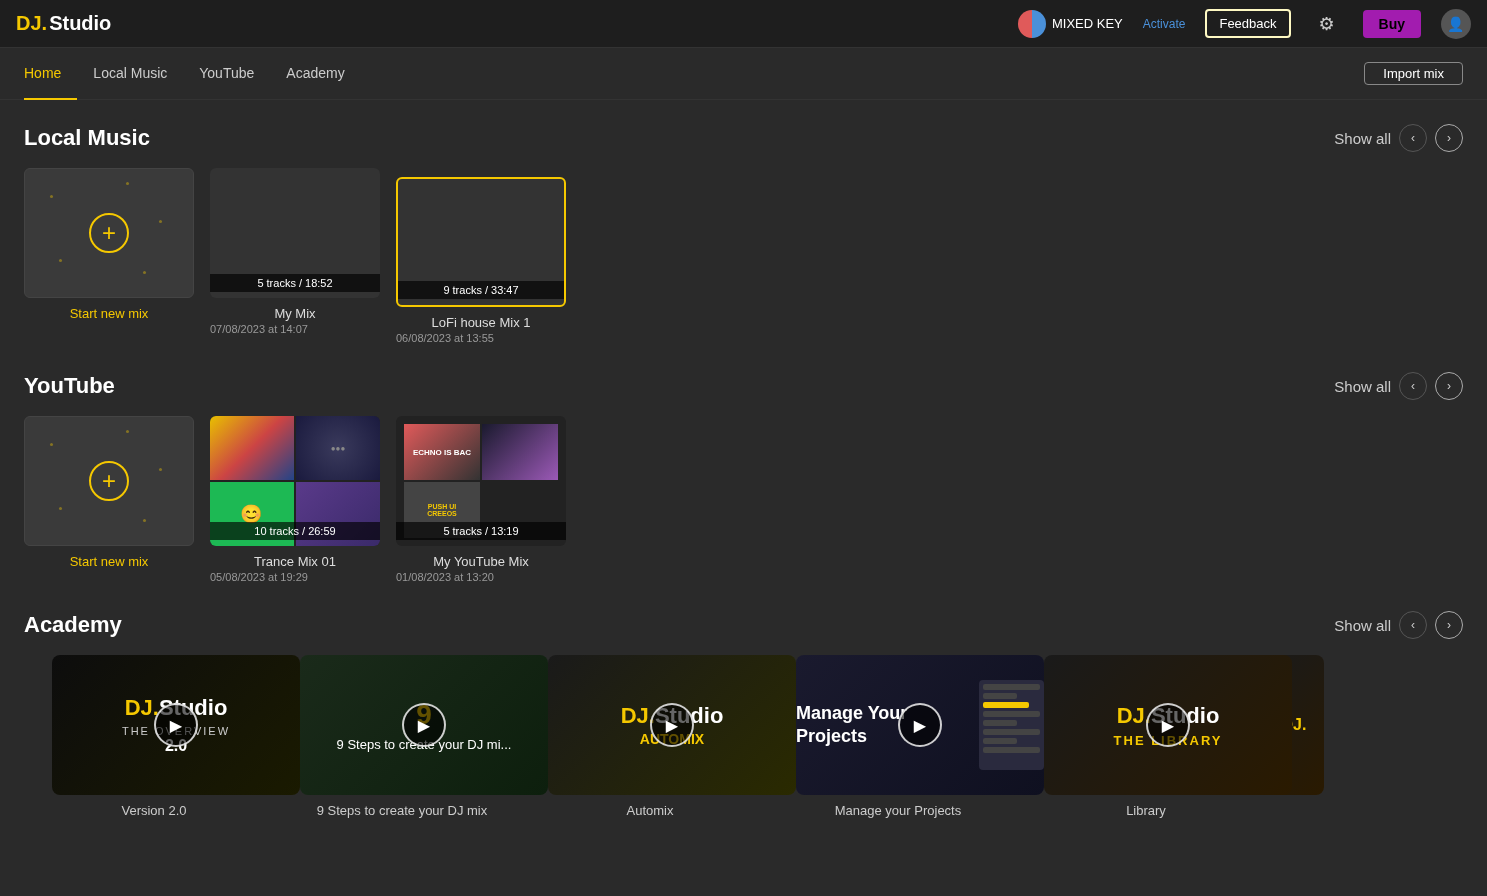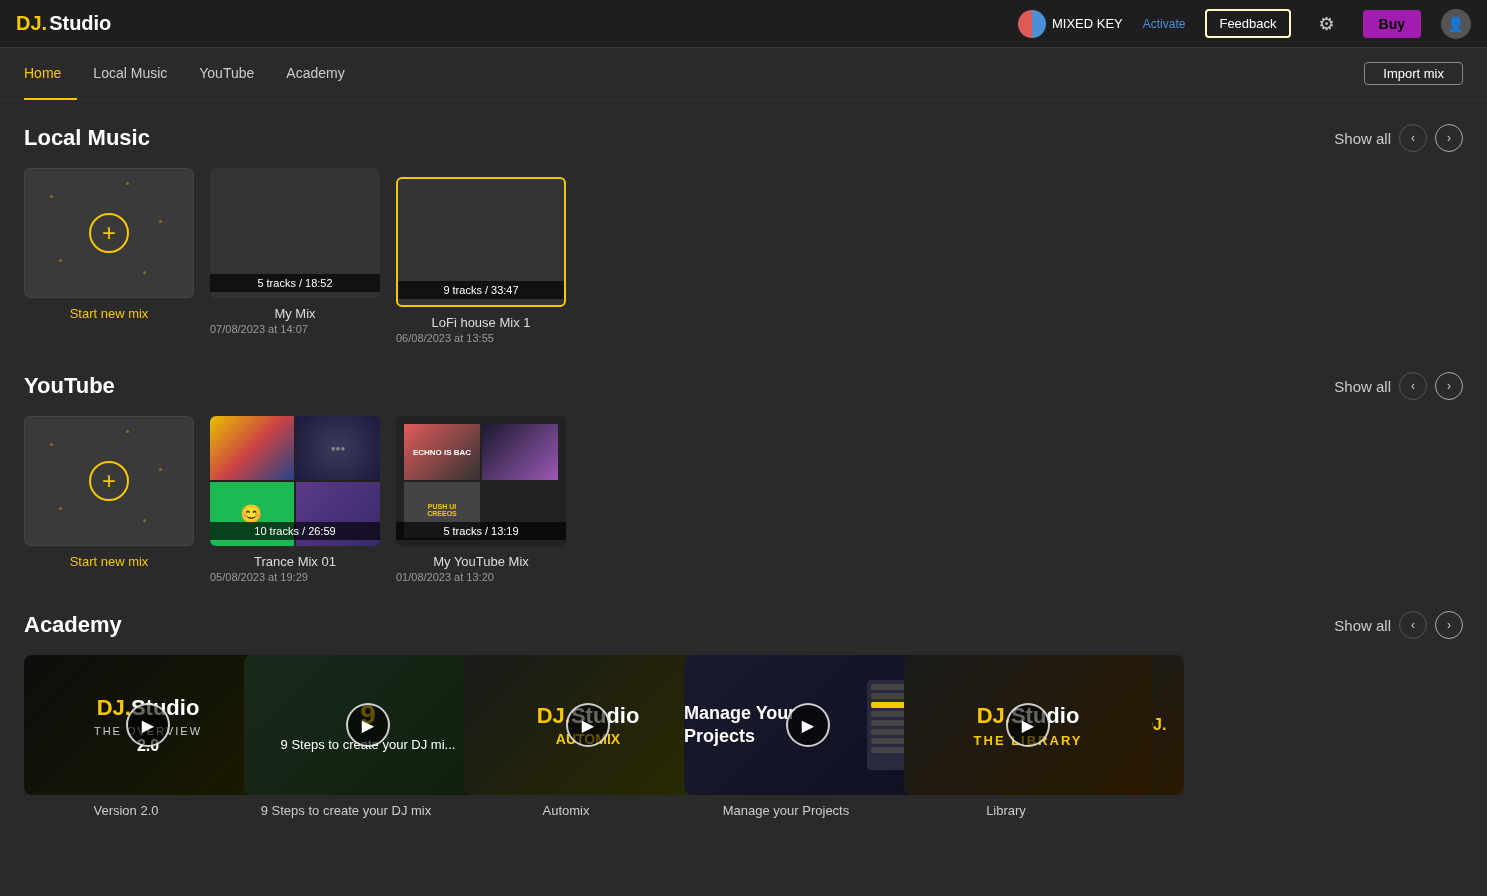--- a/index.html
+++ b/index.html
@@ -301,20 +301,21 @@
     
     .academy-grid {
       display: flex;
       gap: 16px;
       overflow: hidden;
     }
     .academy-card {
       width: 204px;
       flex-shrink: 0;
       cursor: pointer;
+      margin-left: 28px;
     }
     .academy-thumb {
       width: 248px;
       height: 140px;
       border-radius: 8px;
       position: relative;
       overflow: hidden;
       display: flex;
       align-items: center;
       justify-content: center;

